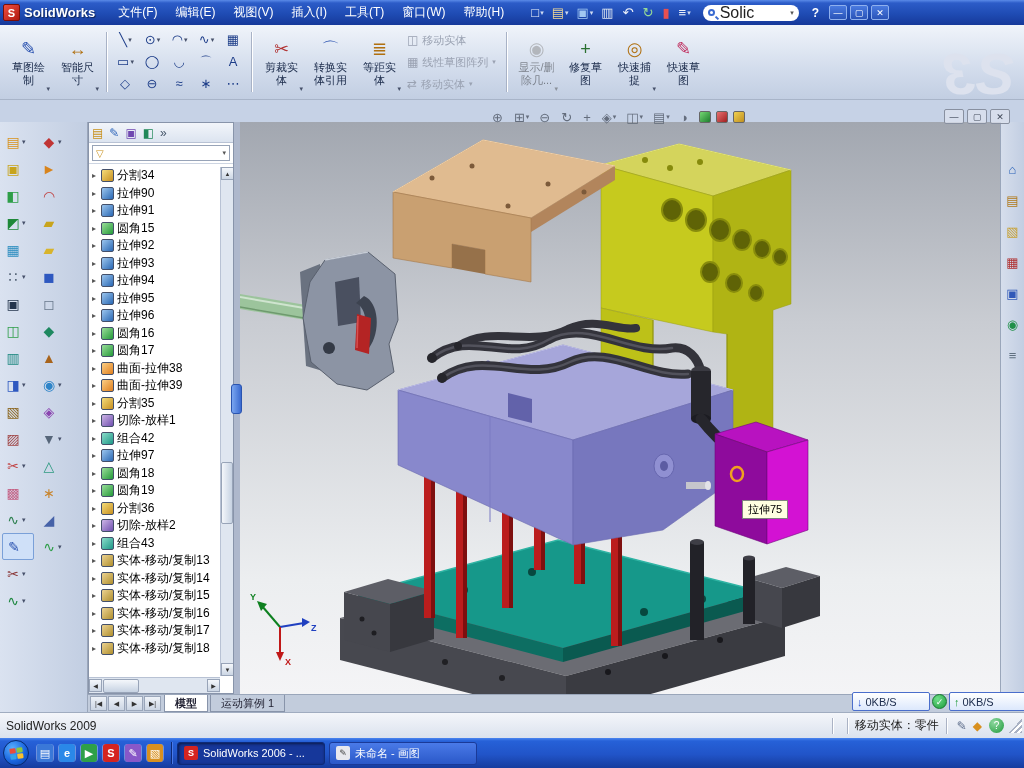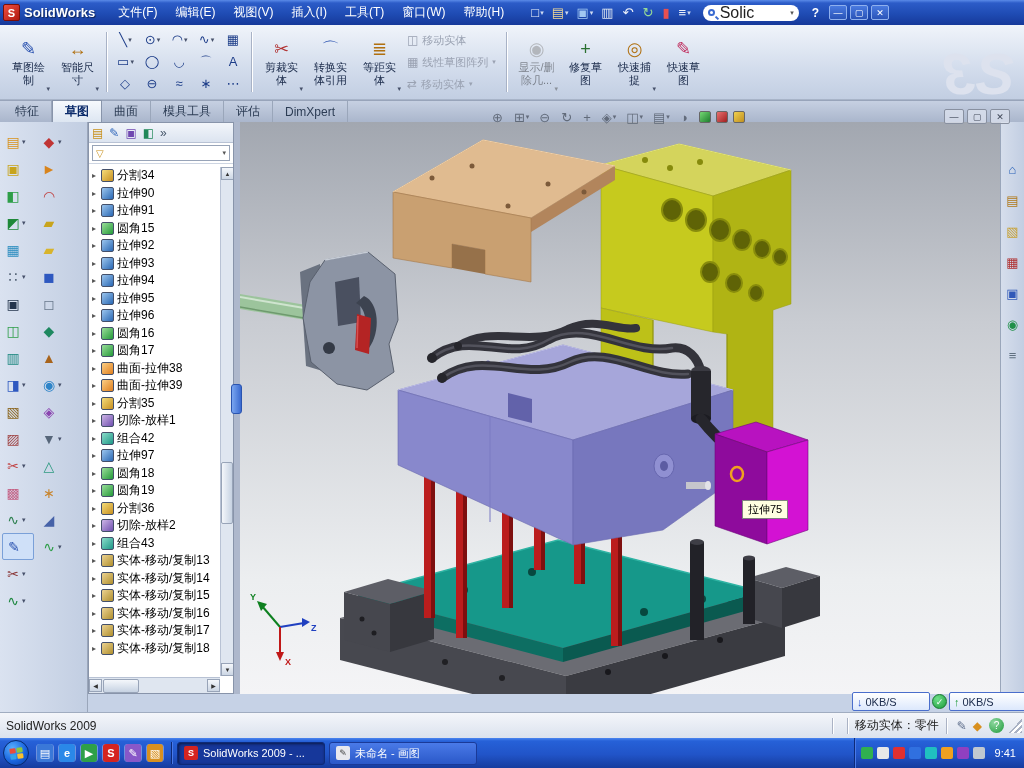--- a/index.html
+++ b/index.html
@@ -407,34 +407,20 @@
         <div class="bigbtn">
           <span class="bicon" style="color: rgb(192, 48, 96);">✎</span>
           <span class="bl">快速草</span>
           <span class="bl">图</span>
           <span class="bdd"></span>
         </div>
       </div>
     <div id="watermark"><span class="flip">3</span><span>S</span></div>
   </div>
 
-  <div id="tabrow">
-
-      <div class="ctab">特征</div>
-
-      <div class="ctab active">草图</div>
-
-      <div class="ctab">曲面</div>
-
-      <div class="ctab">模具工具</div>
-
-      <div class="ctab">评估</div>
-
-      <div class="ctab">DimXpert</div>
-    </div>
 
   <div id="lefttools">
     <div class="ltcol">
 
         <div class="ltool">
           <span class="ltg" style="color: rgb(216, 146, 28);">▤</span>
           <span class="ltdd">▾</span>
         </div>
 
         <div class="ltool">
@@ -1097,20 +1083,38 @@
 
       <span class="tp-ic">
         <span style="color: rgb(32, 144, 72);">◉</span>
       </span>
 
       <span class="tp-ic">
         <span style="color: rgb(96, 112, 128);">≡</span>
       </span>
     </div>
 
+  <div id="bottomstrip">
+    <span style="display:flex">
+
+        <span class="nav-btn">|◀</span>
+
+        <span class="nav-btn">◀</span>
+
+        <span class="nav-btn">▶</span>
+
+        <span class="nav-btn">▶|</span>
+      </span>
+    <span style="display:flex">
+
+        <span class="doc-tab active">模型</span>
+
+        <span class="doc-tab">运动算例 1</span>
+      </span>
+  </div>
 
   <div id="netmon">
     <span class="netbox">
       <span class="net-arrow-down">↓</span>
       <span>0KB/S</span>
     </span>
     <span class="net-badge">✓</span>
     <span class="netbox">
       <span class="net-arrow-up">↑</span>
       <span>0KB/S</span>
@@ -1163,45 +1167,24 @@
 
         <span class="ql">
           <span style="width: 18px; height: 18px; border-radius: 3px; display: flex; align-items: center; justify-content: center; background: rgb(216, 144, 32);">▧</span>
         </span>
       </span>
     <span class="tb-sep2"></span>
     <span style="display:flex">
 
         <span class="task-win active">
           <span class="tw-ic" style="background: rgb(212, 36, 32);">S</span>
-          <span>SolidWorks 2009 - ...</span>
+          <span>SolidWorks 2006 - ...</span>
         </span>
 
         <span class="task-win">
           <span class="tw-ic" style="background: rgb(232, 232, 238); color: rgb(68, 68, 68);">✎</span>
           <span>未命名 - 画图</span>
         </span>
       </span>
     <span id="tb-spacer"></span>
-    <div id="tray">
-      <span style="display:flex;gap:4px">
-
-          <span class="tray-ic" style="background: rgb(48, 176, 80);"></span>
-
-          <span class="tray-ic" style="background: rgb(232, 232, 232);"></span>
-
-          <span class="tray-ic" style="background: rgb(224, 48, 48);"></span>
-
-          <span class="tray-ic" style="background: rgb(48, 112, 224);"></span>
-
-          <span class="tray-ic" style="background: rgb(32, 192, 192);"></span>
-
-          <span class="tray-ic" style="background: rgb(240, 160, 32);"></span>
-
-          <span class="tray-ic" style="background: rgb(144, 64, 192);"></span>
-
-          <span class="tray-ic" style="background: rgb(192, 200, 208);"></span>
-        </span>
-      <span id="clock">9:41</span>
-    </div>
   </div>
 
 </div>
 
 </body></html>

